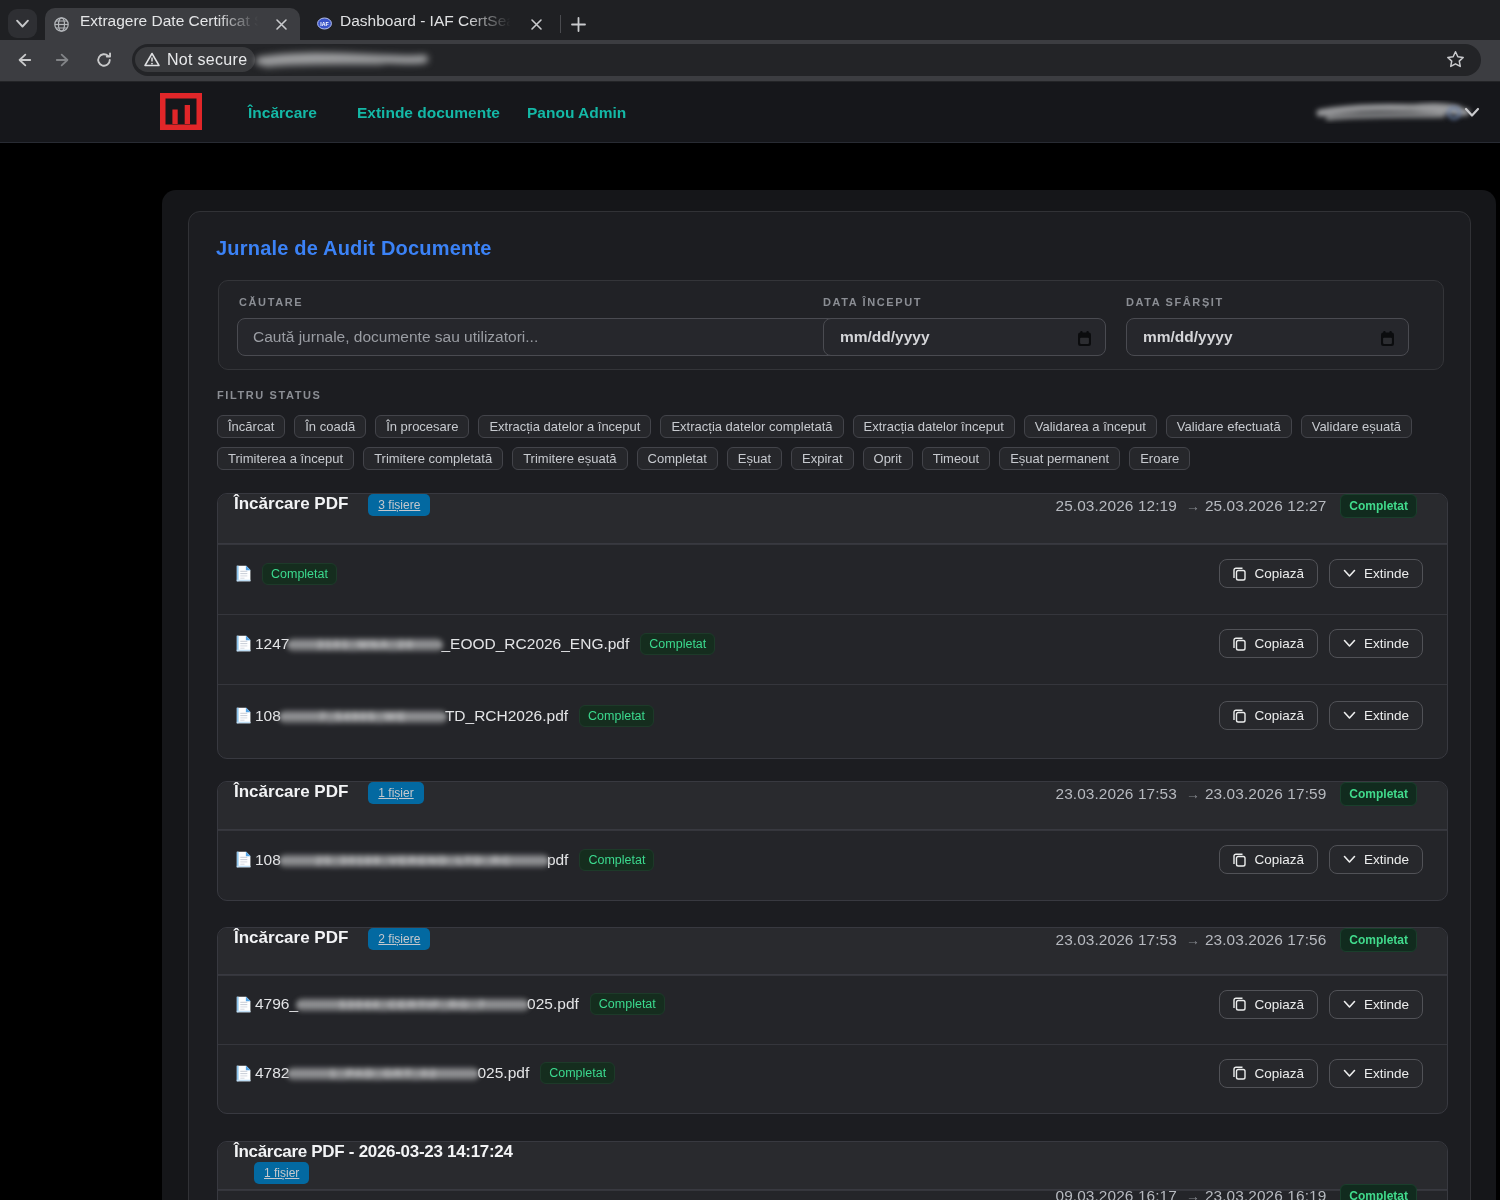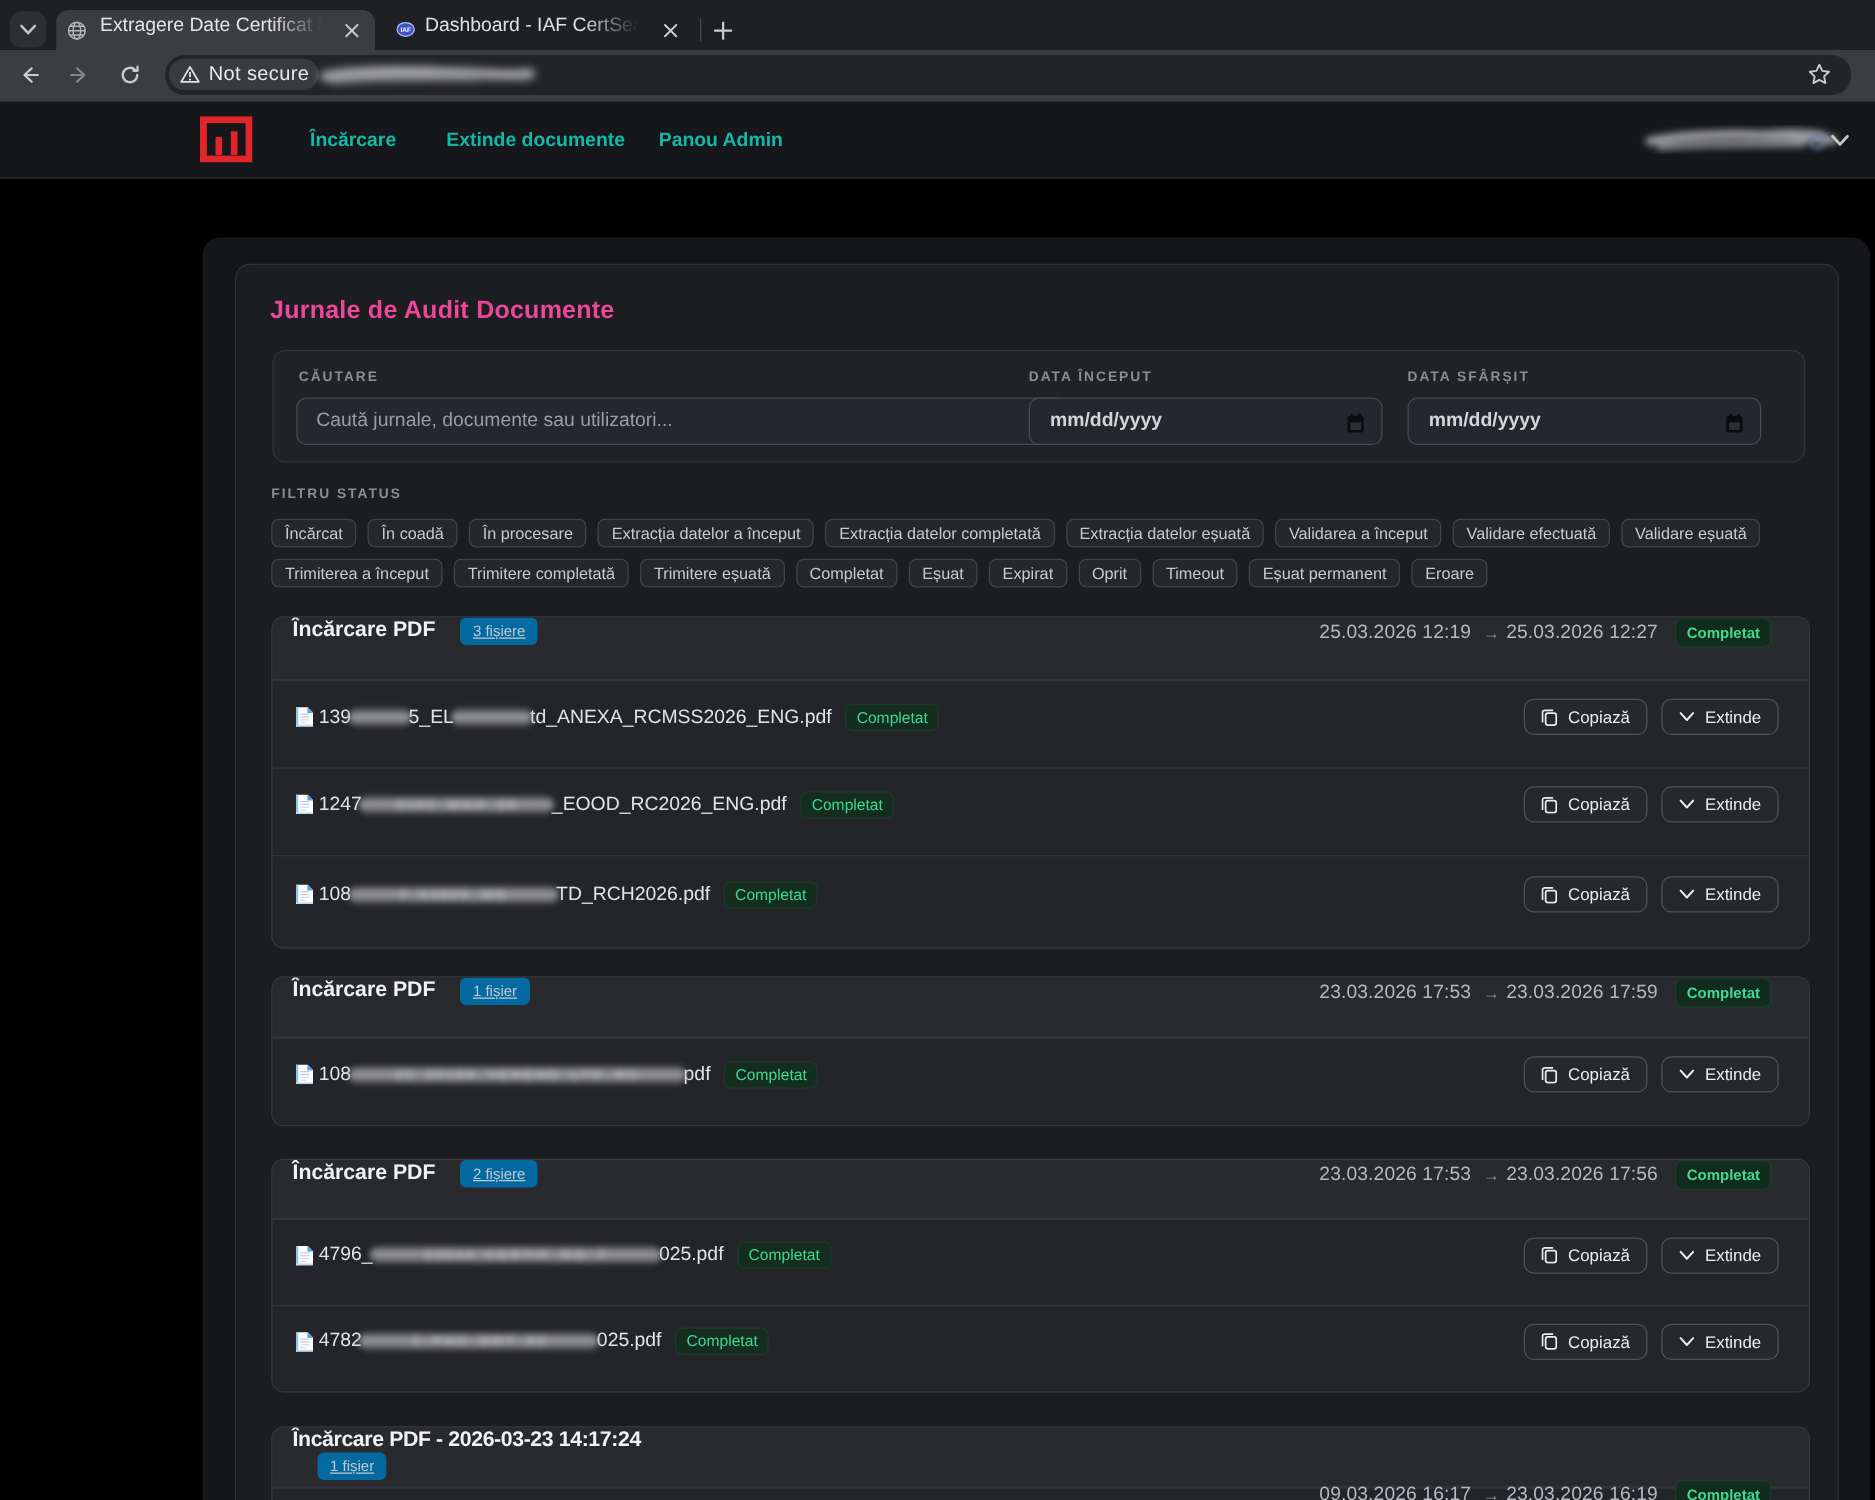--- a/index.html
+++ b/index.html
@@ -15,21 +15,21 @@
   #nschip { position:absolute; left:135px; top:47px; height:25px; border-radius:13px; background:#3a3b3e; display:flex; align-items:center; padding:0 8px 0 9px; }
   #nschip span { color:#e8e9eb; font-size:16px; letter-spacing:.3px; margin-left:7px; }
   
   .sm { display:inline-block; background:linear-gradient(180deg, rgba(158,159,161,.38), rgba(180,181,183,.88) 40%, rgba(169,170,172,.82) 62%, rgba(148,149,151,.34)); filter:blur(2.6px); border-radius:7px; opacity:.95; margin:0 -2px; overflow:hidden; color:rgba(226,227,229,.6); font-size:12px; font-weight:700; letter-spacing:1.5px; line-height:14px; text-align:center; }
   
   #navbar { position:absolute; left:0; top:82px; width:1500px; height:61px; background:#16171b; border-bottom:1px solid #282b33; }
   .navlink { position:absolute; top:82px; height:61px; line-height:61px; color:#14b8a6; font-size:15.5px; font-weight:600; }
   
   #wrap { position:absolute; left:162px; top:190px; width:1334px; height:1010px; background:#151619; border-radius:14px 14px 0 0; }
   #card { position:absolute; left:26px; top:21px; width:1283px; height:1170px; background:#1c1d21; border:1px solid #313236; border-radius:12px; }
-  #card h1 { position:absolute; left:27px; top:25px; font-size:20px; font-weight:700; color:#ec4899; letter-spacing:.2px; }
+  #card h1 { position:absolute; left:27px; top:25px; font-size:20px; font-weight:700; color:#3b82f6; letter-spacing:.2px; }
   #subcard { position:absolute; left:29px; top:68px; width:1226px; height:90px; background:#212226; border:1px solid #343539; border-radius:10px; }
   .lbl { position:absolute; font-size:11px; font-weight:600; letter-spacing:1.6px; color:#8b8e94; }
   .inp { position:absolute; top:37px; height:38px; background:#26272c; border:1px solid #4a4b51; border-radius:8px; }
   #searchinp { left:18px; width:617px; color:#9a9da3; font-size:15.5px; line-height:36px; padding-left:15px; }
   .dateinp { color:#d4d5d8; font-size:15.5px; font-weight:600; line-height:36px; padding-left:16px; }
   
   #chips1, #chips2 { position:absolute; left:28px; display:flex; gap:9px; }
   .chip { height:23px; line-height:21px; padding:0 10px; background:#26272b; border:1px solid #43444a; border-radius:6px; color:#c7cacf; font-size:13px; white-space:nowrap; }
   
   .group { position:absolute; left:28px; width:1231px; background:#242529; border:1px solid #383940; border-radius:10px; overflow:hidden; }
@@ -163,21 +163,21 @@
           </svg>
     </div>
   </div>
   <div class="lbl" style="left:28px;top:177px;">FILTRU STATUS</div>
   <div id="chips1" style="top:203px;">
     <div class="chip">Încărcat</div>
         <div class="chip">În coadă</div>
         <div class="chip">În procesare</div>
         <div class="chip">Extracția datelor a început</div>
         <div class="chip">Extracția datelor completată</div>
-        <div class="chip">Extracția datelor eșuată</div>
+        <div class="chip">Extracția datelor început</div>
         <div class="chip">Validarea a început</div>
         <div class="chip">Validare efectuată</div>
         <div class="chip">Validare eșuată</div>
   </div>
   <div id="chips2" style="top:235px;">
     <div class="chip">Trimiterea a început</div>
         <div class="chip">Trimitere completată</div>
         <div class="chip">Trimitere eșuată</div>
         <div class="chip">Completat</div>
         <div class="chip">Eșuat</div>
@@ -203,21 +203,20 @@
       <svg width="15" height="17" viewBox="0 0 15 17" style="flex:none;">
             <path d="M.8 .8 H10.2 L14.4 5 V16.2 H.8 Z" fill="#fdfeff"></path>
             <path d="M.8 .8 H2.6 V16.2 H.8 Z" fill="#8ec6ee"></path>
             <path d="M.8 14.8 H14.4 V16.2 H.8 Z" fill="#bfdef5"></path>
             <path d="M9.9 .6 L14.6 5.3 L9.9 5.3 Z" fill="#55a4e4"></path>
             <rect x="4.3" y="5.8" width="7" height="1" fill="#c7ccd6"></rect>
             <rect x="4.3" y="8.1" width="7" height="1" fill="#c7ccd6"></rect>
             <rect x="4.3" y="10.4" width="7" height="1" fill="#d6dae2"></rect>
             <rect x="4.3" y="12.7" width="4.2" height="1" fill="#d6dae2"></rect>
           </svg>
-      <span class="fname">139<span class="sm" style="width:50px;height:14px;vertical-align:-3px;"></span>5_EL<span class="sm" style="width:65px;height:14px;vertical-align:-3px;"></span>td_ANEXA_RCMSS2026_ENG.pdf</span>
       <span class="fbadge">Completat</span>
       <span class="gright">
             <span class="btn"><svg width="13" height="14" viewBox="0 0 13 14">
                 <rect x="3.5" y="3.5" width="8.5" height="9.5" rx="1.8" fill="none" stroke="#eceded" stroke-width="1.4"></rect>
                 <path d="M9.5 1.2 H3 A2 2 0 0 0 1 3.2 V11" fill="none" stroke="#eceded" stroke-width="1.4"></path>
               </svg>Copiază</span>
             <span class="btn" style="margin-left:11px;"><svg width="13" height="9" viewBox="0 0 13 9">
                 <path d="M1.5 1.5 L6.5 7 L11.5 1.5" stroke="#eceded" stroke-width="1.6" fill="none" stroke-linecap="round" stroke-linejoin="round"></path>
               </svg>Extinde</span>
           </span>

